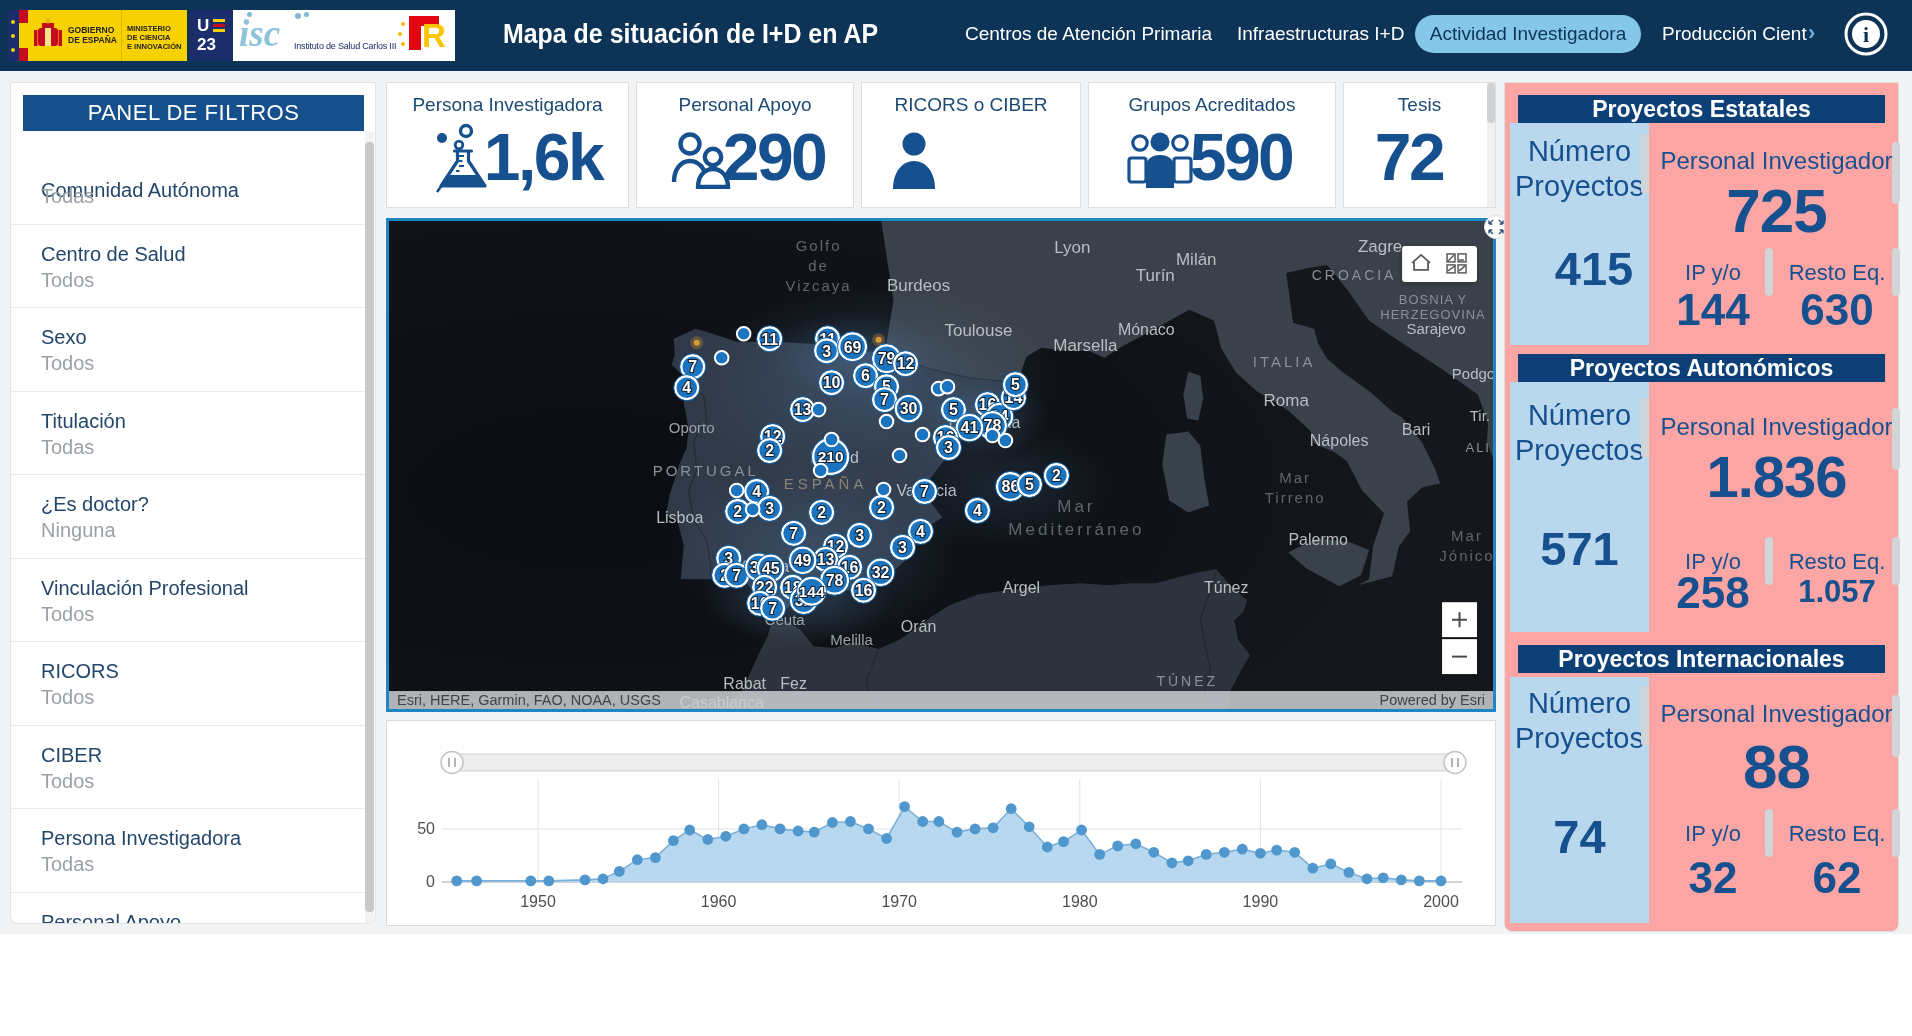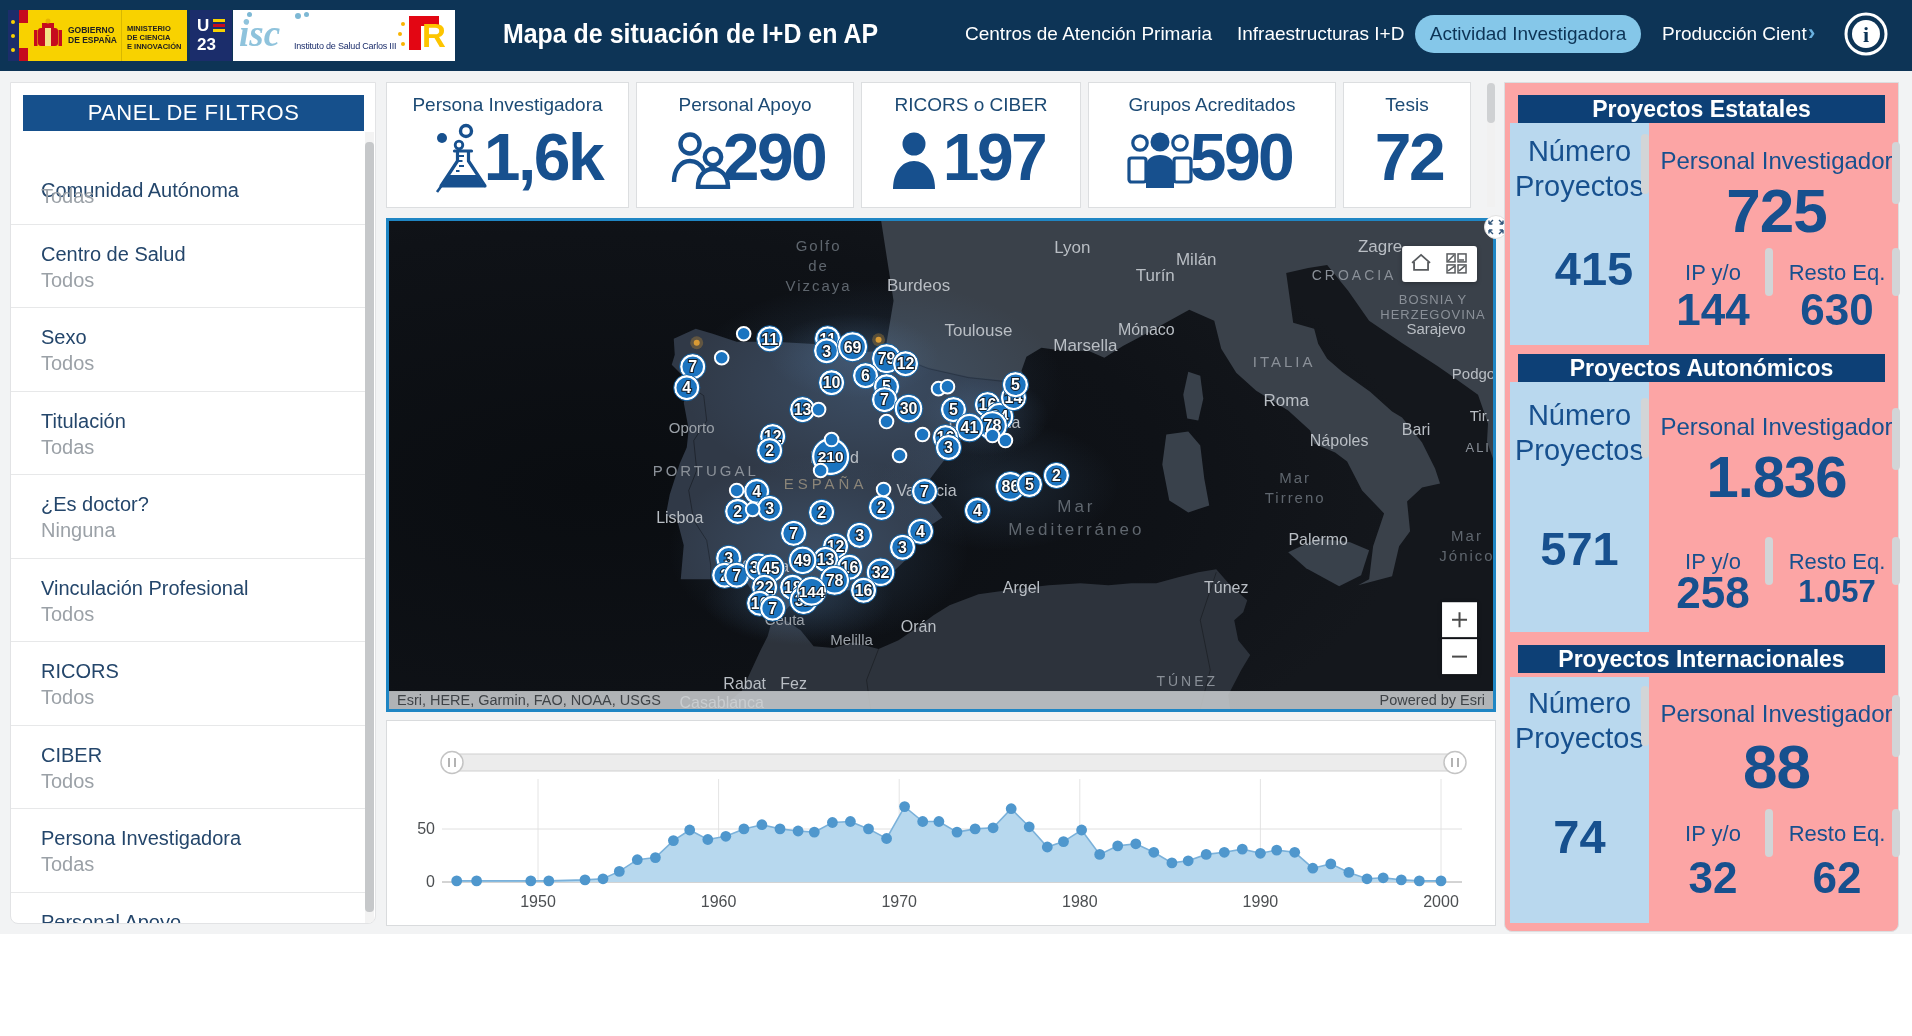--- a/index.html
+++ b/index.html
@@ -124,37 +124,36 @@
 </g>
 </svg></div>
     <div class="kpiv" style="left:82px;width:110px;">290</div>
   </div>
 <div class="card" style="left:861px;top:82px;width:220px;height:126px;">
     <div style="position:absolute;top:11px;left:0;width:100%;text-align:center;font-size:19px;font-weight:500;color:#1c4a74;">RICORS o CIBER</div>
     <div style="position:absolute;top:48px;left:27px;"><svg width="50" height="58" viewBox="0 0 50 58">
 <circle cx="25" cy="13" r="11.5" fill="#17508e"></circle>
 <path d="M4,58 c0,-17 9,-28 21,-28 c12,0 21,11 21,28 z" fill="#17508e"></path>
 </svg></div>
-    <div class="kpiv" style="left:74px;width:116px;">197</div>
   </div>
 <div class="card" style="left:1088px;top:82px;width:248px;height:126px;">
     <div style="position:absolute;top:11px;left:0;width:100%;text-align:center;font-size:19px;font-weight:500;color:#1c4a74;">Grupos Acreditados</div>
     <div style="position:absolute;top:44px;left:38px;"><svg width="66" height="62" viewBox="0 0 66 62">
 <g fill="none" stroke="#17508e" stroke-width="3.2">
 <circle cx="13" cy="16" r="7.2"></circle>
 <circle cx="53" cy="16" r="7.2"></circle>
 <rect x="2" y="31" width="17" height="24" rx="2.5"></rect>
 <rect x="47" y="31" width="17" height="24" rx="2.5"></rect>
 </g>
 <circle cx="33" cy="15" r="9.5" fill="#17508e"></circle>
 <path d="M19,61 v-21 c0,-8 6,-12 14,-12 c8,0 14,4 14,12 v21 z" fill="#17508e"></path>
 </svg></div>
     <div class="kpiv" style="left:94px;width:116px;">590</div>
   </div>
-<div class="card" style="left:1343px;top:82px;width:128px;height:126px;">
+<div class="card" style="left:1343px;top:82px;width:153px;height:126px;">
     <div style="position:absolute;top:11px;left:0;width:100%;text-align:center;font-size:19px;font-weight:500;color:#1c4a74;">Tesis</div>
     <div class="kpiv" style="left:0px;width:130px;">72</div>
   </div>
 <div style="position:absolute;left:1487px;top:83px;width:8px;height:124px;background:#f1f1f1;"></div>
 <div style="position:absolute;left:1487px;top:83px;width:8px;height:40px;background:#cfd1d3;border-radius:4px;"></div>
 
 <div style="position:absolute;left:386px;top:218px;width:1110px;height:494px;border:3px solid #1f86c4;background:#14171c;">
 <svg width="1104" height="488" viewBox="0 0 1105 489" preserveAspectRatio="none" font-family="'Liberation Sans',sans-serif" style="display:block">
 <defs>
  <radialGradient id="atl" cx="18%" cy="55%" r="75%">

